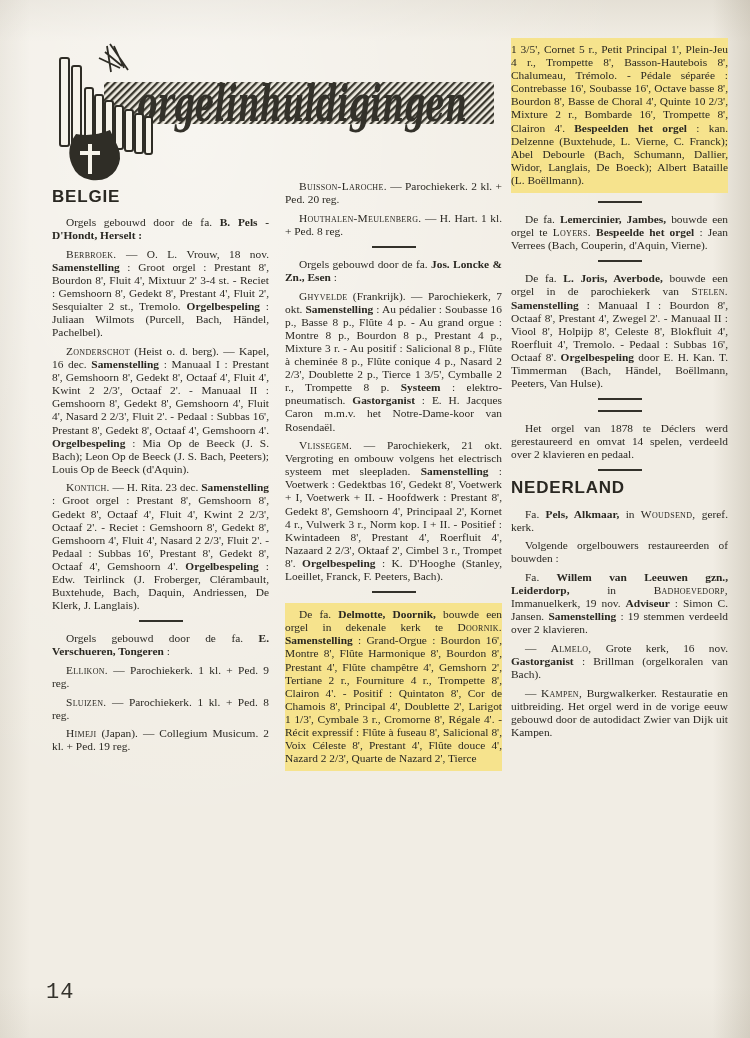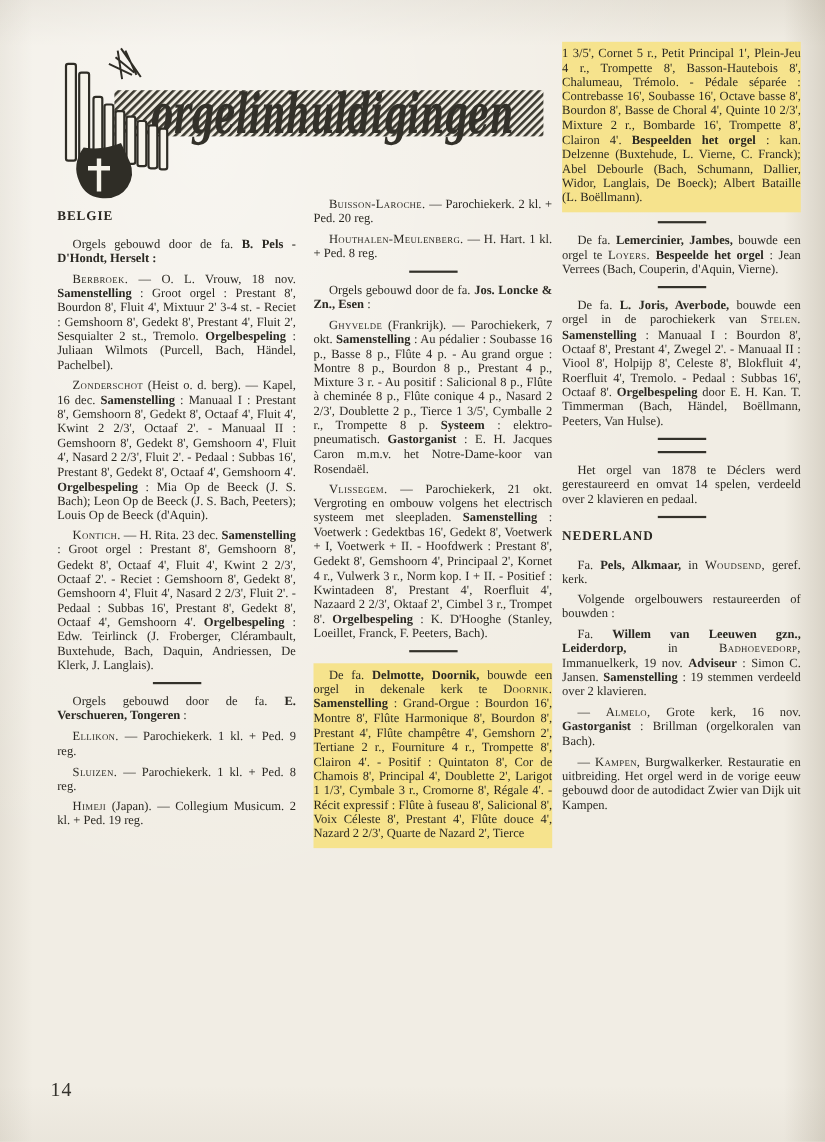--- a/index.html
+++ b/index.html
@@ -39,28 +39,28 @@
   .para .sc{font-variant:small-caps;letter-spacing:.3px;}
   .para.hl{
     background:var(--hl);
     padding:5px 7px 6px 8px;
     margin-left:-8px;margin-right:-7px;
     margin-top:2px;
     box-decoration-break:clone;
   }
   .col3 .para.hl{margin-top:4px;}
   .country-heading{
-    font-size:12px;font-weight:bold;letter-spacing:.8px;
+    font-size:17px;font-weight:bold;letter-spacing:.8px;
     margin:4px 0 13px;text-indent:0;color:var(--ink);
-    font-family:Liberation Serif, serif;
+    font-family:Liberation Sans, sans-serif;
   }
   .divider{width:44px;height:2px;background:#33312a;margin:8px auto 10px;}
   .page-number{
     position:absolute;left:46px;top:980px;
-    font-size:18px;color:#34322c;letter-spacing:1px;
+    font-size:22px;color:#34322c;letter-spacing:1px;font-family:Liberation Mono, monospace;
   }
 </style>
 </head>
 <body>
 
 <div class="page">
 
   <div class="banner">
     <svg viewBox="0 0 452 140" width="452" height="140">
       <defs>

